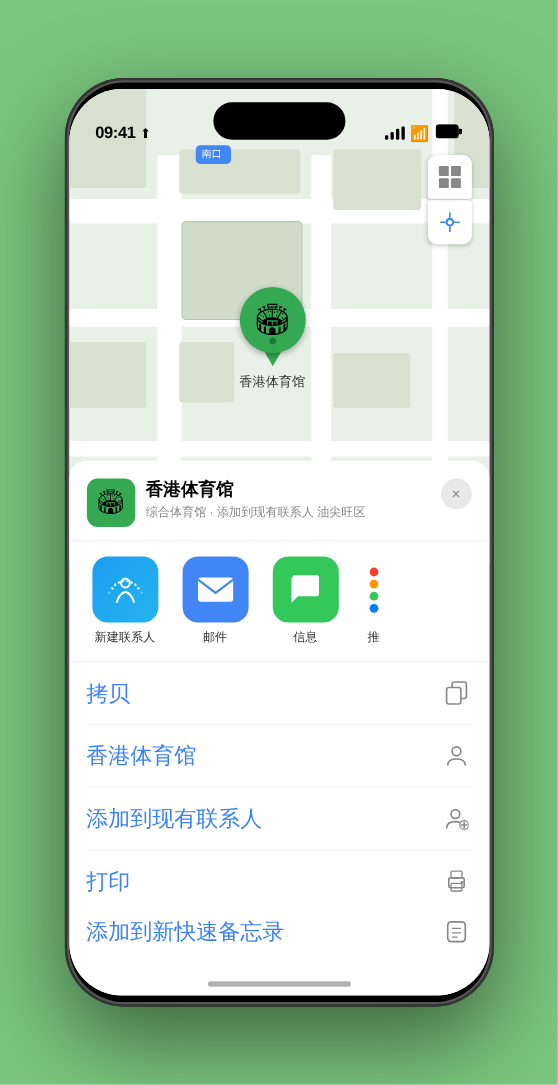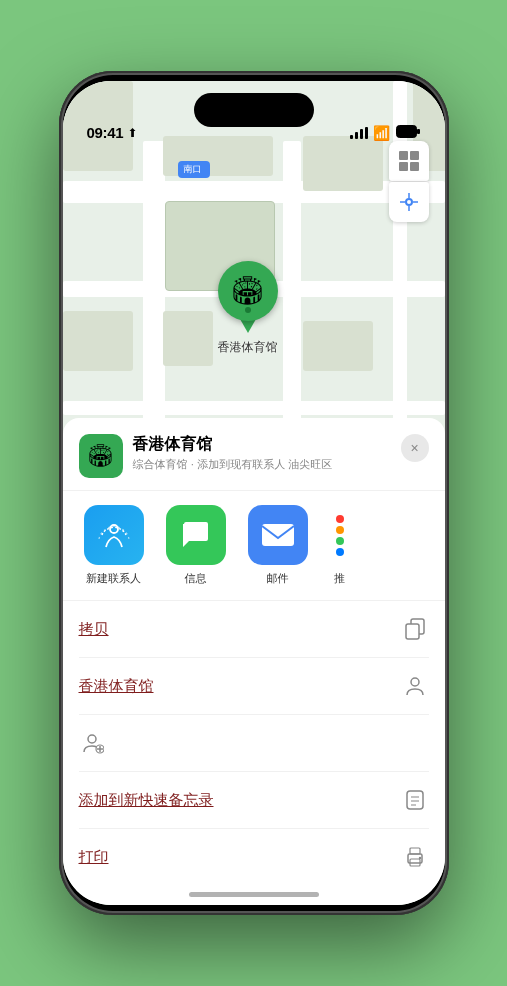--- a/index.html
+++ b/index.html
@@ -39,21 +39,21 @@
       transform: translateX(-50%);
       width: 120px;
       height: 34px;
       background: #000;
       border-radius: 20px;
       z-index: 100;
     }
     
     .status-bar {
       position: absolute;
-      top: 12px;
+      top: 0;
       left: 0;
       right: 0;
       height: 54px;
       z-index: 50;
       display: flex;
       align-items: flex-end;
       padding: 0 24px 6px;
       justify-content: space-between;
     }
     .status-time {
@@ -132,21 +132,21 @@
       justify-content: center;
       box-shadow: 0 1px 4px rgba(0,0,0,0.2);
       font-size: 20px;
       cursor: pointer;
     }
     .map-btn-top { border-radius: 8px 8px 3px 3px; }
     .map-btn-bottom { border-radius: 3px 3px 8px 8px; }
     
     .map-label {
       position: absolute;
-      top: 80px;
+      top: 51px;
       left: 115px;
       background: #4285f4;
       color: #fff;
       font-size: 10px;
       padding: 2px 6px;
       border-radius: 4px;
       font-weight: 500;
     }
     
     .stadium-pin {
@@ -332,23 +332,22 @@
       align-items: center;
       justify-content: space-between;
       padding: 14px 0;
       border-bottom: 1px solid #f0f0f0;
       cursor: pointer;
     }
     .action-item:last-child {
       border-bottom: none;
     }
     .action-text {
-      font-size: 15px;
-      color: #7f1d1d;
-      text-decoration: underline;
+      font-size: 20px;
+      color: #3b82f6;
     }
     .action-icon {
       width: 28px;
       height: 28px;
       display: flex;
       align-items: center;
       justify-content: center;
       color: #666;
       font-size: 20px;
     }
@@ -472,36 +471,36 @@
               <circle cx="16" cy="10" r="4" fill="none" stroke="white" stroke-width="1.8"></circle>
               <path d="M8 28 Q10 20 16 18 Q22 20 24 28" fill="none" stroke="white" stroke-width="1.8"></path>
               <path d="M4 16 Q6 10 16 8 Q26 10 28 16" fill="none" stroke="white" stroke-width="1.5" stroke-dasharray="2 2"></path>
               <path d="M1 20 Q3 10 16 7 Q29 10 31 20" fill="none" stroke="white" stroke-width="1.2" stroke-dasharray="2 3" opacity="0.6"></path>
             </svg>
           </div>
           <span class="share-label">新建联系人</span>
         </div>
 
         <div class="share-item">
-          <div class="share-icon-wrap messages-bg">
-            <svg width="34" height="34" viewBox="0 0 34 34">
-              <path d="M5 6 Q5 4 7 4 L27 4 Q29 4 29 6 L29 21 Q29 23 27 23 L10 23 L4 29 L4 6 Z" fill="white"></path>
-            </svg>
-          </div>
-          <span class="share-label">信息</span>
-        </div>
-
-        <div class="share-item">
           <div class="share-icon-wrap mail-bg">
             <svg width="36" height="30" viewBox="0 0 36 30">
               <rect x="2" y="4" width="32" height="22" rx="3" fill="white"></rect>
               <path d="M2 6 L18 18 L34 6" fill="none" stroke="#4285f4" stroke-width="2"></path>
             </svg>
           </div>
           <span class="share-label">邮件</span>
+        </div>
+
+        <div class="share-item">
+          <div class="share-icon-wrap messages-bg">
+            <svg width="34" height="34" viewBox="0 0 34 34">
+              <path d="M5 6 Q5 4 7 4 L27 4 Q29 4 29 6 L29 21 Q29 23 27 23 L10 23 L4 29 L4 6 Z" fill="white"></path>
+            </svg>
+          </div>
+          <span class="share-label">信息</span>
         </div>
 
 
         <div class="share-item" style="width:30px;">
           <div style="width:30px;height:60px;display:flex;flex-direction:column;align-items:center;justify-content:center;gap:3px;">
             <div style="width:8px;height:8px;border-radius:50%;background:#ff3b30;"></div>
             <div style="width:8px;height:8px;border-radius:50%;background:#ff9500;"></div>
             <div style="width:8px;height:8px;border-radius:50%;background:#34c759;"></div>
             <div style="width:8px;height:8px;border-radius:50%;background:#007aff;"></div>
           </div>
@@ -525,53 +524,54 @@
           <span class="action-text">香港体育馆</span>
           <div class="action-icon">
             <svg width="22" height="22" viewBox="0 0 22 22">
               <circle cx="11" cy="7" r="4" fill="none" stroke="#888" stroke-width="1.5"></circle>
               <path d="M3 20 Q3 14 11 14 Q19 14 19 20" fill="none" stroke="#888" stroke-width="1.5"></path>
             </svg>
           </div>
         </div>
 
         <div class="action-item">
+          <span class="action-text">添加到现有联系人</span>
           <div class="action-icon">
             <svg width="22" height="22" viewBox="0 0 22 22">
               <circle cx="10" cy="7" r="4" fill="none" stroke="#888" stroke-width="1.5"></circle>
               <path d="M2 20 Q2 14 10 14 Q15 14 17 17" fill="none" stroke="#888" stroke-width="1.5"></path>
               <circle cx="18" cy="17" r="4" fill="white" stroke="none"></circle>
               <line x1="18" y1="14" x2="18" y2="20" stroke="#888" stroke-width="1.5"></line>
               <line x1="15" y1="17" x2="21" y2="17" stroke="#888" stroke-width="1.5"></line>
               <circle cx="18" cy="17" r="4" fill="none" stroke="#888" stroke-width="1.2"></circle>
             </svg>
           </div>
         </div>
 
+        <div class="action-item" style="border-bottom:none;padding-bottom:4px;">
+          <span class="action-text">打印</span>
+          <div class="action-icon">
+            <svg width="22" height="22" viewBox="0 0 22 22">
+              <rect x="4" y="8" width="14" height="9" rx="1.5" fill="none" stroke="#888" stroke-width="1.5"></rect>
+              <rect x="6" y="2" width="10" height="6" rx="1" fill="none" stroke="#888" stroke-width="1.2"></rect>
+              <rect x="6" y="13" width="10" height="7" rx="1" fill="none" stroke="#888" stroke-width="1.2"></rect>
+              <circle cx="16" cy="12" r="1.2" fill="#888"></circle>
+            </svg>
+          </div>
+        </div>
+
         <div class="action-item">
           <span class="action-text">添加到新快速备忘录</span>
           <div class="action-icon">
             <svg width="22" height="22" viewBox="0 0 22 22">
               <rect x="3" y="2" width="16" height="18" rx="3" fill="none" stroke="#888" stroke-width="1.5"></rect>
               <line x1="7" y1="8" x2="15" y2="8" stroke="#888" stroke-width="1.2"></line>
               <line x1="7" y1="12" x2="15" y2="12" stroke="#888" stroke-width="1.2"></line>
               <line x1="7" y1="16" x2="12" y2="16" stroke="#888" stroke-width="1.2"></line>
             </svg>
           </div>
         </div>
-
-        <div class="action-item" style="border-bottom:none;padding-bottom:4px;">
-          <span class="action-text">打印</span>
-          <div class="action-icon">
-            <svg width="22" height="22" viewBox="0 0 22 22">
-              <rect x="4" y="8" width="14" height="9" rx="1.5" fill="none" stroke="#888" stroke-width="1.5"></rect>
-              <rect x="6" y="2" width="10" height="6" rx="1" fill="none" stroke="#888" stroke-width="1.2"></rect>
-              <rect x="6" y="13" width="10" height="7" rx="1" fill="none" stroke="#888" stroke-width="1.2"></rect>
-              <circle cx="16" cy="12" r="1.2" fill="#888"></circle>
-            </svg>
-          </div>
-        </div>
       </div>
 
       <div class="home-indicator"></div>
     </div>
   </div>
 </div>
 
 </body></html>

